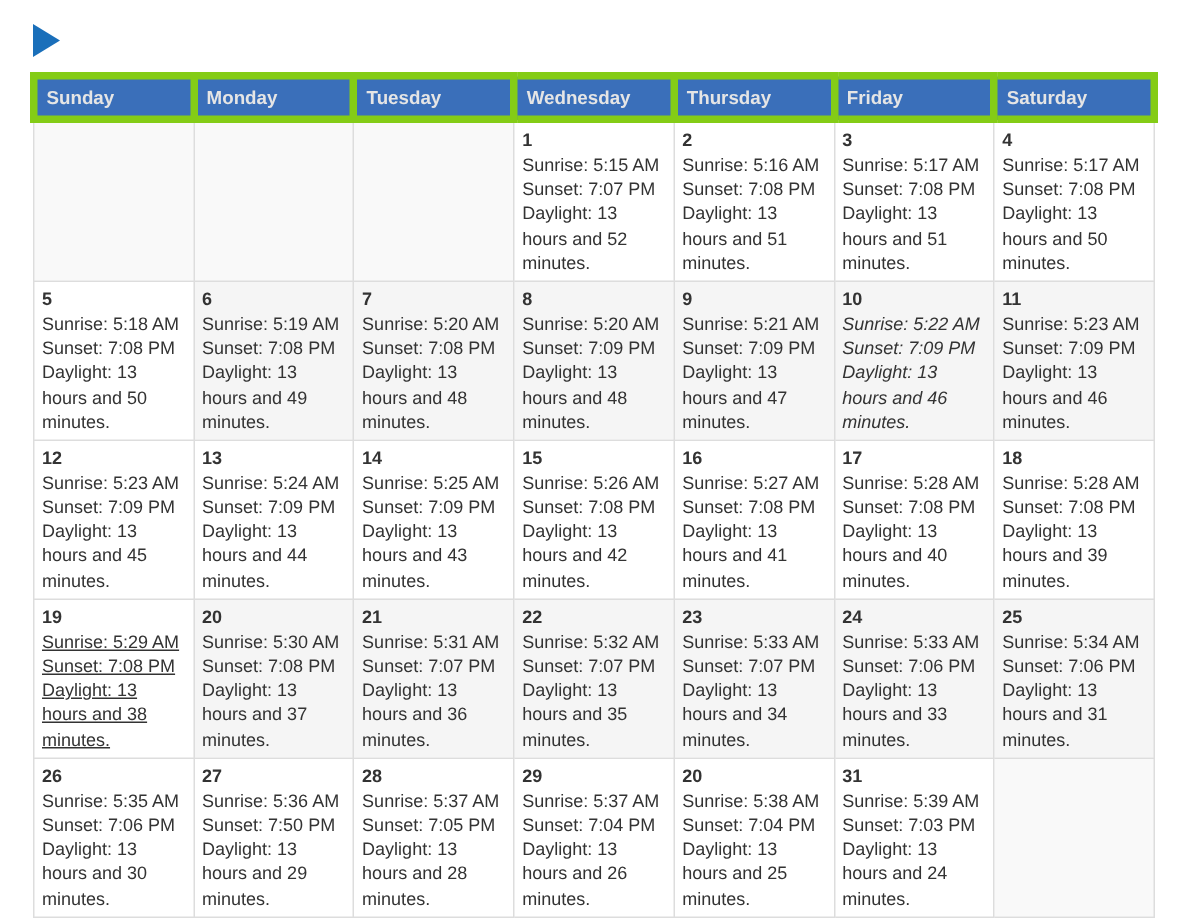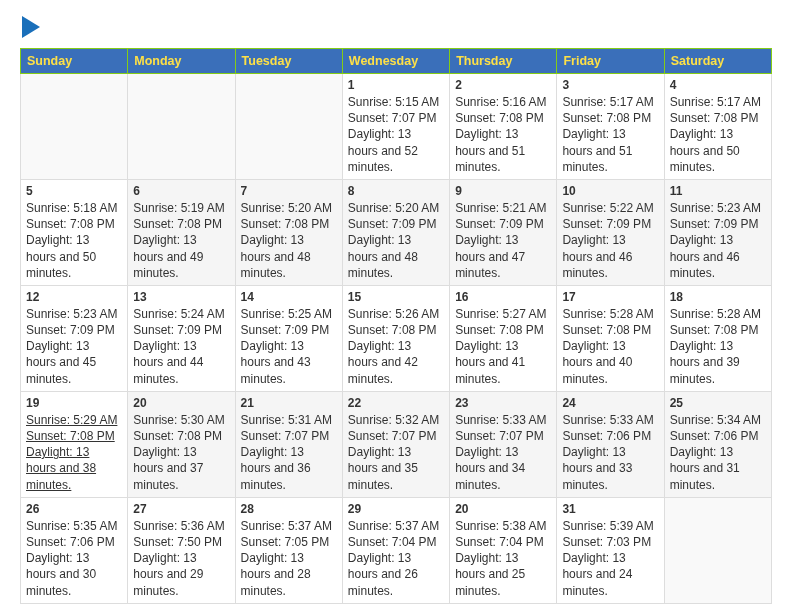--- a/index.html
+++ b/index.html
@@ -50,25 +50,25 @@
       color: #333;
       font-weight: normal;
     }
     .calendar {
       width: 100%;
       border-collapse: collapse;
       border: 1px solid #ccc;
     }
     .calendar th {
       background-color: #3a6fba;
-      color: #fde047;
+      color: #e5e5e5;
       text-align: left;
       padding: 5px 6px;
       font-size: 12.5px;
-      border: 1px solid #84cc16;
+      border: 5px solid #84cc16;
     }
     .calendar td {
       vertical-align: top;
       padding: 4px 5px;
       border: 1px solid #ddd;
       width: calc(100% / 7);
       min-height: 80px;
       background: #fff;
       font-size: 10.5px;
       color: #333;
@@ -182,21 +182,21 @@
 Daylight: 13 hours and 48 minutes.</div>
           </td>
           <td>
             <span class="day-number">9</span>
             <div class="day-info" style="white-space: pre-line;">Sunrise: 5:21 AM
 Sunset: 7:09 PM
 Daylight: 13 hours and 47 minutes.</div>
           </td>
           <td>
             <span class="day-number">10</span>
-            <div class="day-info" style="white-space: pre-line;">Sunrise: 5:22 AM
+            <div class="day-info" style="white-space: pre-line; font-style: italic;">Sunrise: 5:22 AM
 Sunset: 7:09 PM
 Daylight: 13 hours and 46 minutes.</div>
           </td>
           <td>
             <span class="day-number">11</span>
             <div class="day-info" style="white-space: pre-line;">Sunrise: 5:23 AM
 Sunset: 7:09 PM
 Daylight: 13 hours and 46 minutes.</div>
           </td>
         </tr>

